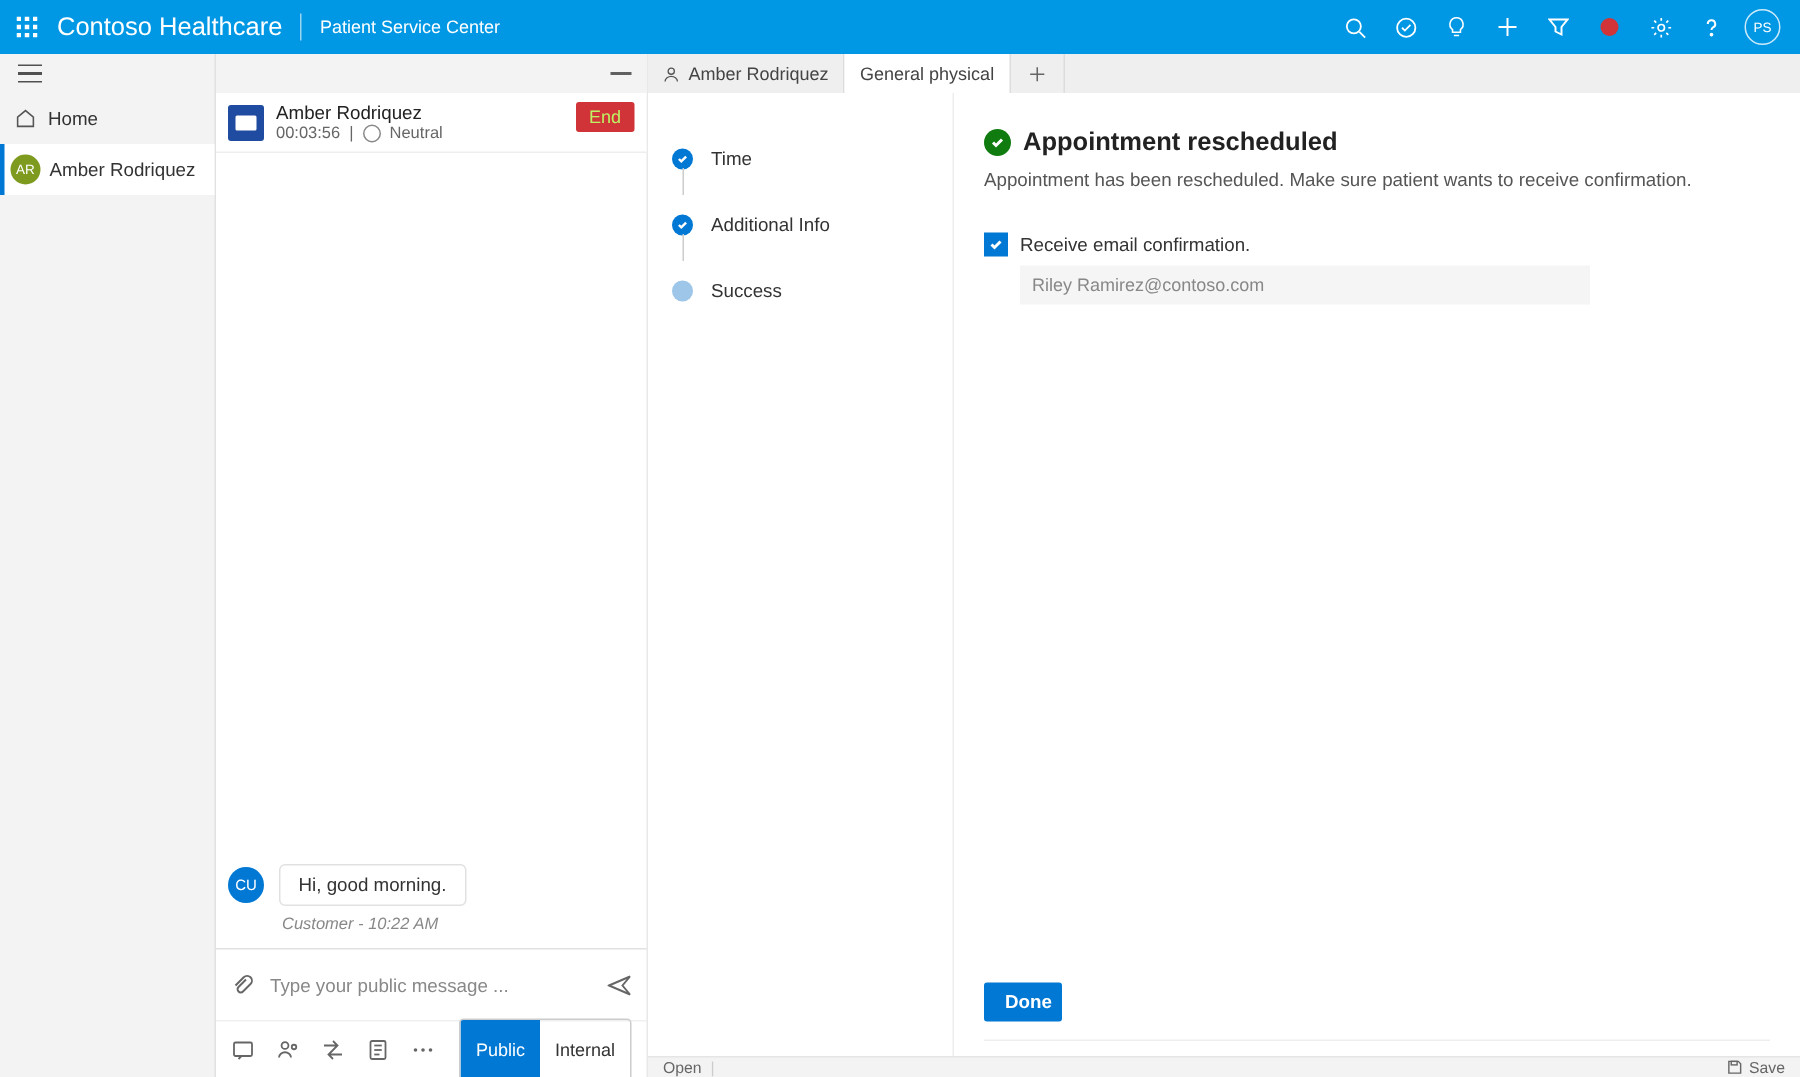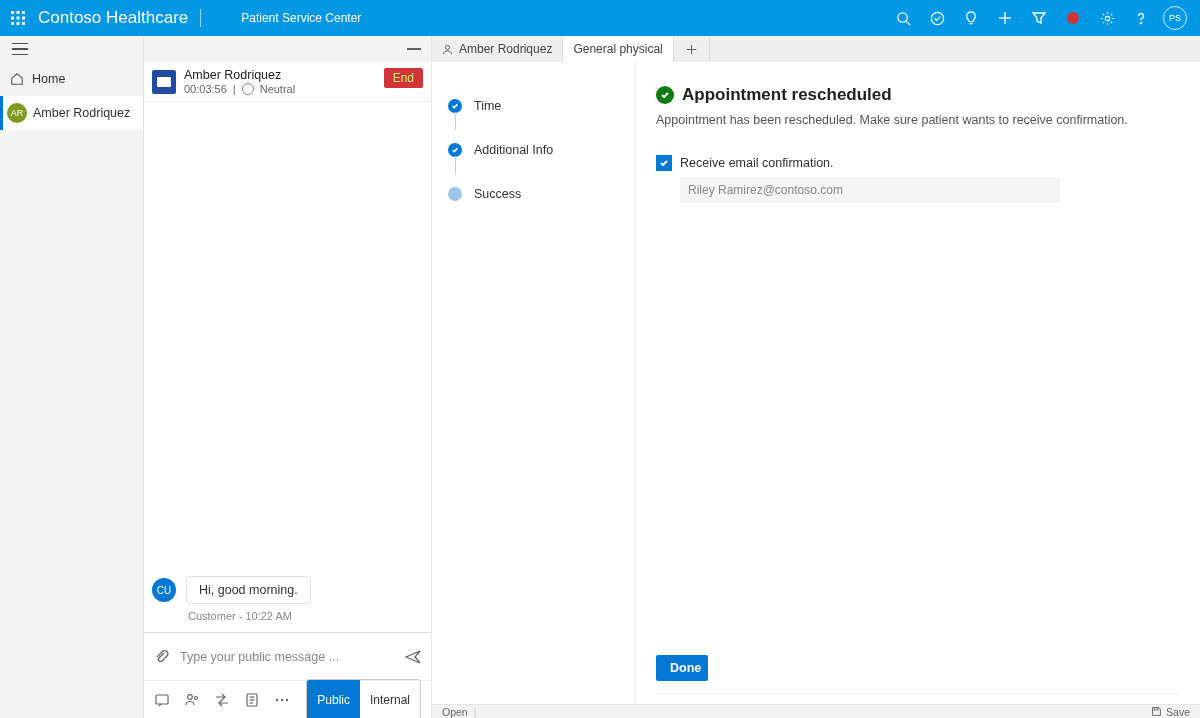--- a/index.html
+++ b/index.html
@@ -3,21 +3,21 @@
 <meta charset="utf-8">
 <style>
 * { box-sizing: border-box; margin: 0; padding: 0; font-family: "Segoe UI", Arial, sans-serif; }
 html, body { width: 1200px; height: 718px; overflow: hidden; background: #fff; }
 
 
 .topbar { height: 36px; background: #0098E4; color: #fff; display: flex; align-items: center; padding: 0 8px; }
 .topbar .waffle { width: 20px; height: 20px; display:flex; align-items:center; justify-content:center; cursor:pointer;}
 .topbar .title { font-size: 17px; font-weight: 500; margin-left: 10px; white-space:nowrap;}
 .topbar .divider { width:1px; height:18px; background: rgba(255,255,255,.6); margin: 0 12px; }
-.topbar .subtitle { font-size: 12px; margin-left: 28px; }
+.topbar .subtitle { font-size: 12px; }
 .topbar .spacer { flex: 1; }
 .topbar .icon-btn { width: 34px; height: 36px; display:flex; align-items:center; justify-content:center; cursor:pointer; }
 .topbar .avatar-circle { width:24px; height:24px; border:1px solid rgba(255,255,255,.8); border-radius:50%; display:flex; align-items:center; justify-content:center; font-size:9px; }
 .red-dot{ width:12px; height:12px; background:#d13438; border-radius:50%; }
 
 
 .leftcol { position:absolute; top:36px; left:0; width:144px; bottom:0; background:#f3f3f3; border-right:1px solid #e1e1e1;}
 .ham-row { height:26px; display:flex; align-items:center; padding-left:12px;}
 .ham { width:16px; height:12px; display:flex; flex-direction:column; justify-content:space-between;}
 .ham span{ height:1.2px; background:#505050;}
@@ -34,21 +34,21 @@
 .chat-ico{ width:24px; height:24px; background:#1f4ba0; border-radius:2px; display:flex; align-items:center; justify-content:center; margin-right:8px; margin-top:2px;}
 .chat-ico-inner{ width:14px; height:10px; background:#fff; border-radius:1px;}
 .chat-header .name{ font-size:12.5px; color:#222;}
 .chat-header .meta{ font-size:11px; color:#666; display:flex; align-items:center; gap:6px; margin-top:1px;}
 .sentiment-face{ width:12px; height:12px; border:1px solid #888; border-radius:50%; display:inline-block;}
 .end-btn{ margin-left:auto; background:#d13438; color:#bef264; font-size:12px; border:none; padding:3px 9px; border-radius:2px; cursor:pointer;}
 .chat-body{ flex:1; display:flex; flex-direction:column; justify-content:flex-end; padding:10px 8px 6px;}
 .msg-row{ display:flex; align-items:center; gap:10px; margin-bottom:6px;}
 .cu-badge{ width:24px; height:24px; border-radius:50%; background:#0078d4; color:#fff; font-size:10px; display:flex; align-items:center; justify-content:center;}
 .msg-bubble{ background:#fff; border:1px solid #e1e1e1; border-radius:4px; padding:6px 12px; font-size:12.5px; color:#333;}
-.msg-ts{ font-size:11px; color:#888; margin-left:36px; margin-bottom:4px;}
+.msg-ts{ font-size:11px; color:#888; margin-left:36px; margin-bottom:4px;font-style:italic;}
 .input-row{ border-top:1px solid #e1e1e1; height:48px; display:flex; align-items:center; padding:0 10px; gap:10px;}
 .msg-input{ flex:1; border:none; outline:none; font-size:12.5px; color:#333;}
 .msg-input::placeholder{ color:#888;}
 .toolbar-row{ height:38px; display:flex; align-items:center; padding:0 10px; gap:14px; border-top:1px solid #f0f0f0;}
 .tool-ico{ width:16px; height:16px; color:#555; cursor:pointer;}
 .seg{ margin-left:auto; display:flex; border:1px solid #ccc; border-radius:3px; overflow:hidden; font-size:12px;}
 .seg .opt{ padding:13px 10px; cursor:pointer; color:#333;}
 .seg .opt.active{ background:#0078d4; color:#fff;}
 
 

